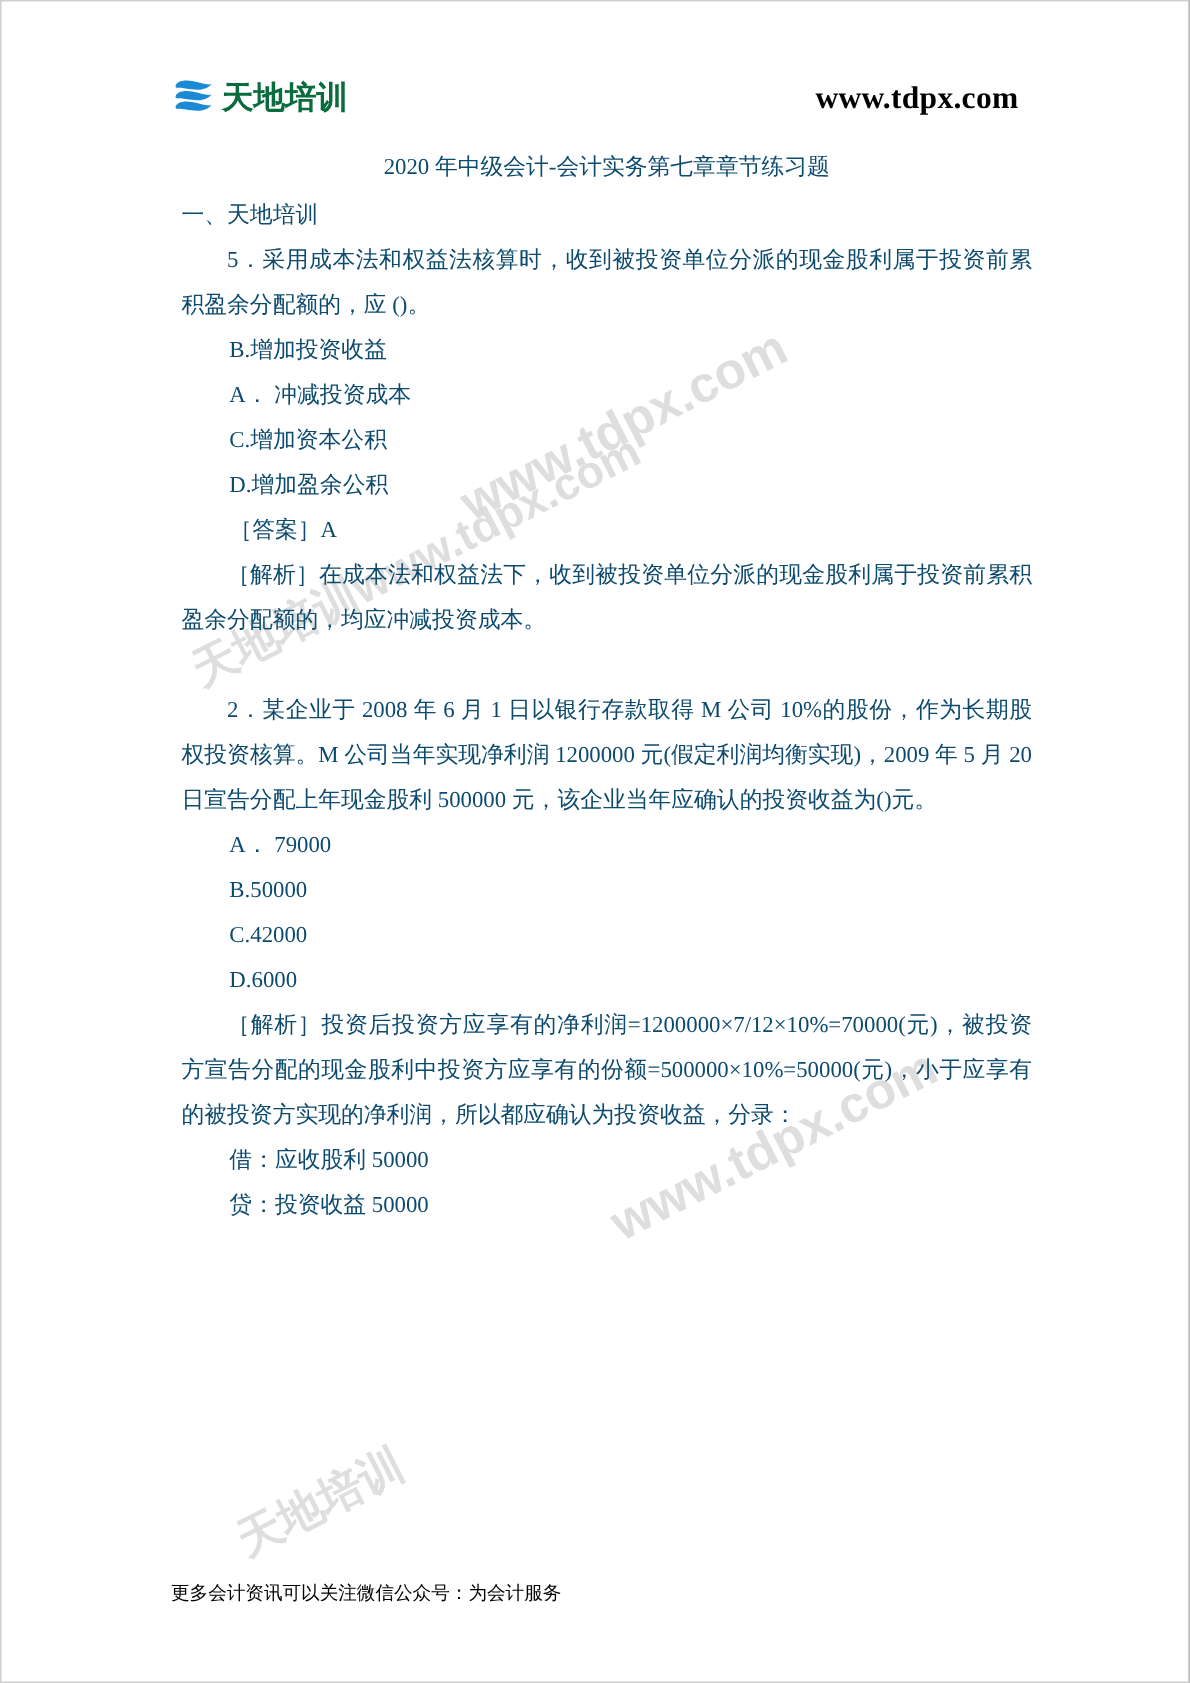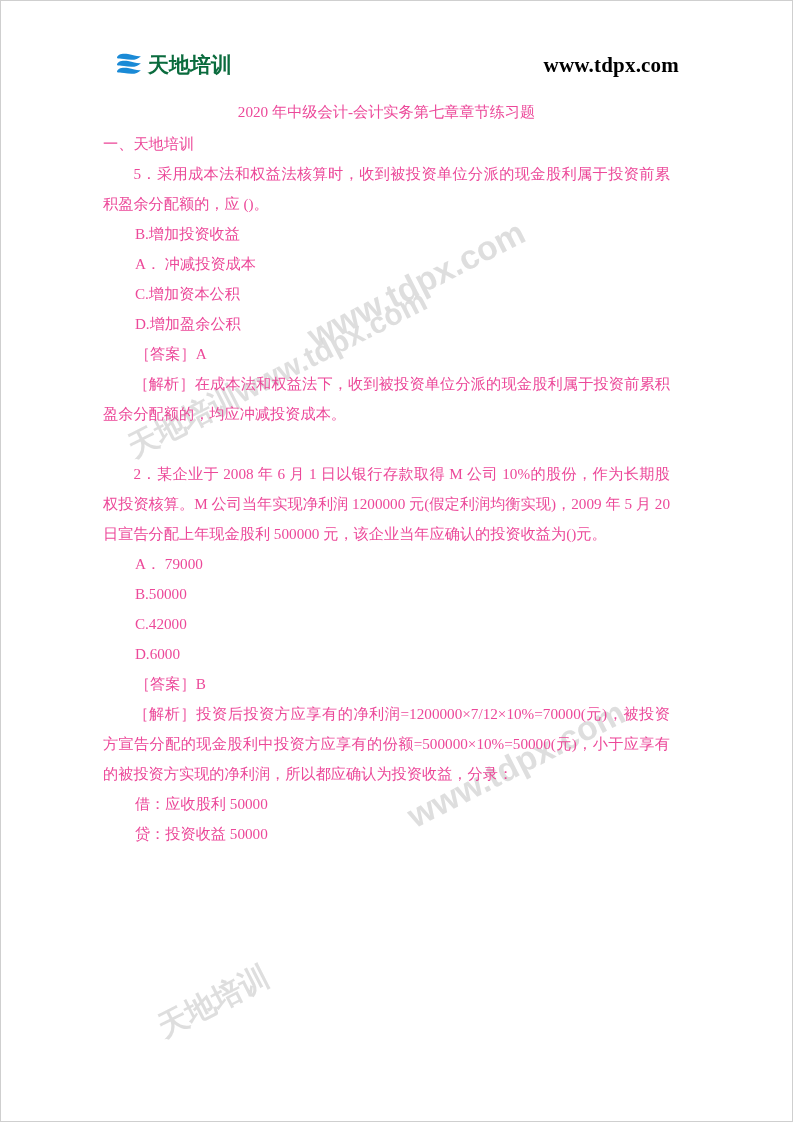--- a/index.html
+++ b/index.html
@@ -75,26 +75,26 @@
     font-size: 21px;
     font-weight: bold;
     color: #000;
     letter-spacing: 0.2px;
   }
 
   
   .content {
     position: absolute;
     top: 96px;
-    left: 102px;
+    left: 120px;
     width: 567px;
     z-index: 3;
     font-size: 15.2px;
     line-height: 30px;
-    color: #ec4899;
+    color: #0c4a6e;
   }
   .doc-title {
     text-align: center;
     font-size: 15.2px;
     line-height: 30px;
     margin: 0 0 2px 0;
   }
   p {
     margin: 0;
     text-align: justify;
@@ -156,24 +156,26 @@
     <p class="indent1">［答案］A</p>
     <p class="indent2">［解析］在成本法和权益法下，收到被投资单位分派的现金股利属于投资前累积盈余分配额的，均应冲减投资成本。</p>
 
     <div class="blank"></div>
 
     <p class="indent2">2．某企业于 2008 年 6 月 1 日以银行存款取得 M 公司 10%的股份，作为长期股权投资核算。M 公司当年实现净利润 1200000 元(假定利润均衡实现)，2009 年 5 月 20 日宣告分配上年现金股利 500000 元，该企业当年应确认的投资收益为()元。</p>
     <p class="indent1">A． 79000</p>
     <p class="indent1">B.50000</p>
     <p class="indent1">C.42000</p>
     <p class="indent1">D.6000</p>
-    <p class="indent1">［答案］B</p>
     <p class="indent2">［解析］投资后投资方应享有的净利润=1200000×7/12×10%=70000(元)，被投资方宣告分配的现金股利中投资方应享有的份额=500000×10%=50000(元)，小于应享有的被投资方实现的净利润，所以都应确认为投资收益，分录：</p>
     <p class="indent1">借：应收股利  50000</p>
     <p class="indent1">贷：投资收益  50000</p>
 
     <div class="blank"></div>
 
 
   </div>
 
+  <div class="footer">
+    <span>更多会计资讯可以关注微信公众号：为会计服务</span>
+  </div>
 
 </div>
 
 </body></html>

